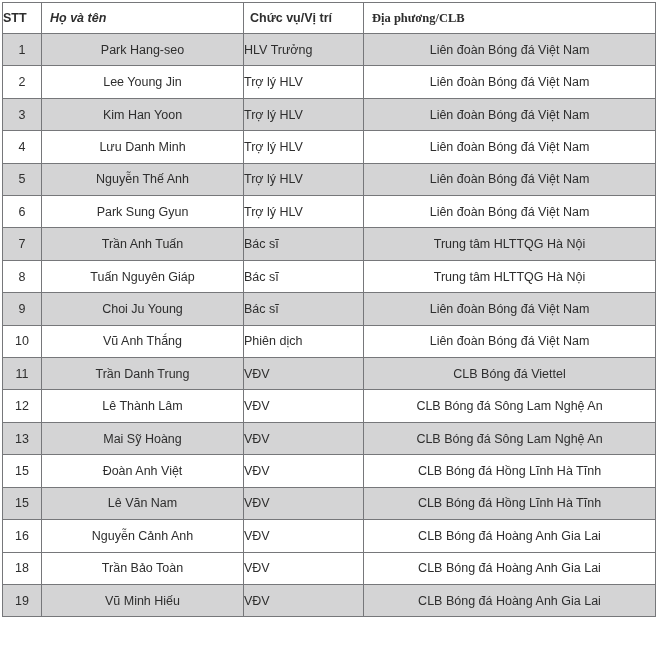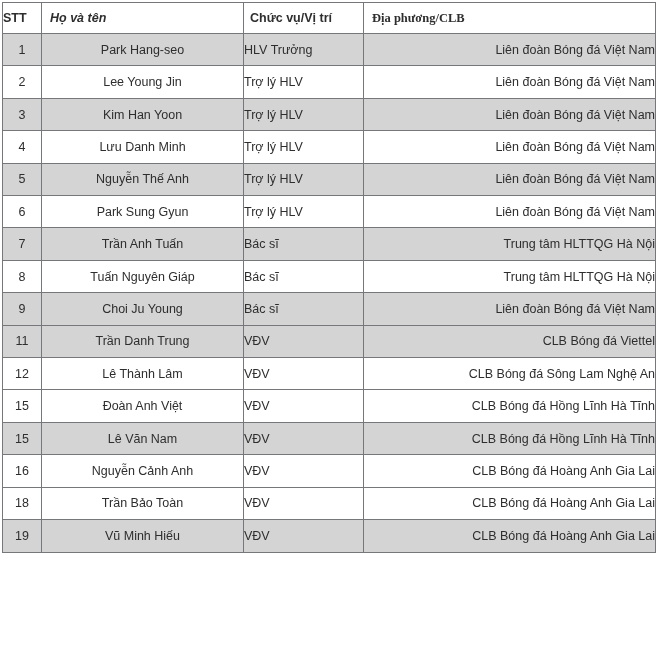--- a/index.html
+++ b/index.html
@@ -50,21 +50,21 @@
   .roster-table tbody tr.base td {
     background: #ffffff;
   }
   .col-stt  { width: 39px;  }
   .col-name { width: 202px; }
   .col-pos  { width: 120px; }
   .col-club { width: 292px; }
   .cell-stt  { text-align: center; }
   .cell-name { padding-left: 8px;  text-align: center; }
   .cell-pos  { padding-left: 6px;  text-align: left; }
-  .cell-club { padding-left: 8px;  text-align: right; }
+  .cell-club { padding-left: 8px;  text-align: center; }
   thead .cell-name { padding-left: 8px; font-style: italic; }
   thead .cell-pos  { padding-left: 6px; }
   thead .cell-club { padding-left: 8px; font-family: Liberation Serif, serif; }
 </style>
 </head>
 <body>
 
 <table class="roster-table">
   <colgroup>
     <col class="col-stt">
@@ -128,29 +128,41 @@
         <td class="cell-name">Tuấn Nguyên Giáp</td>
         <td class="cell-pos">Bác sĩ</td>
         <td class="cell-club">Trung tâm HLTTQG Hà Nội</td>
       </tr>
       <tr class="alt">
         <td class="cell-stt">9</td>
         <td class="cell-name">Choi Ju Young</td>
         <td class="cell-pos">Bác sĩ</td>
         <td class="cell-club">Liên đoàn Bóng đá Việt Nam</td>
       </tr>
+      <tr class="base">
+        <td class="cell-stt">10</td>
+        <td class="cell-name">Vũ Anh Thắng</td>
+        <td class="cell-pos">Phiên dịch</td>
+        <td class="cell-club">Liên đoàn Bóng đá Việt Nam</td>
+      </tr>
       <tr class="alt">
         <td class="cell-stt">11</td>
         <td class="cell-name">Trần Danh Trung</td>
         <td class="cell-pos">VĐV</td>
         <td class="cell-club">CLB Bóng đá Viettel</td>
       </tr>
       <tr class="base">
         <td class="cell-stt">12</td>
         <td class="cell-name">Lê Thành Lâm</td>
+        <td class="cell-pos">VĐV</td>
+        <td class="cell-club">CLB Bóng đá Sông Lam Nghệ An</td>
+      </tr>
+      <tr class="alt">
+        <td class="cell-stt">13</td>
+        <td class="cell-name">Mai Sỹ Hoàng</td>
         <td class="cell-pos">VĐV</td>
         <td class="cell-club">CLB Bóng đá Sông Lam Nghệ An</td>
       </tr>
       <tr class="base">
         <td class="cell-stt">15</td>
         <td class="cell-name">Đoàn Anh Việt</td>
         <td class="cell-pos">VĐV</td>
         <td class="cell-club">CLB Bóng đá Hồng Lĩnh Hà Tĩnh</td>
       </tr>
       <tr class="alt">

